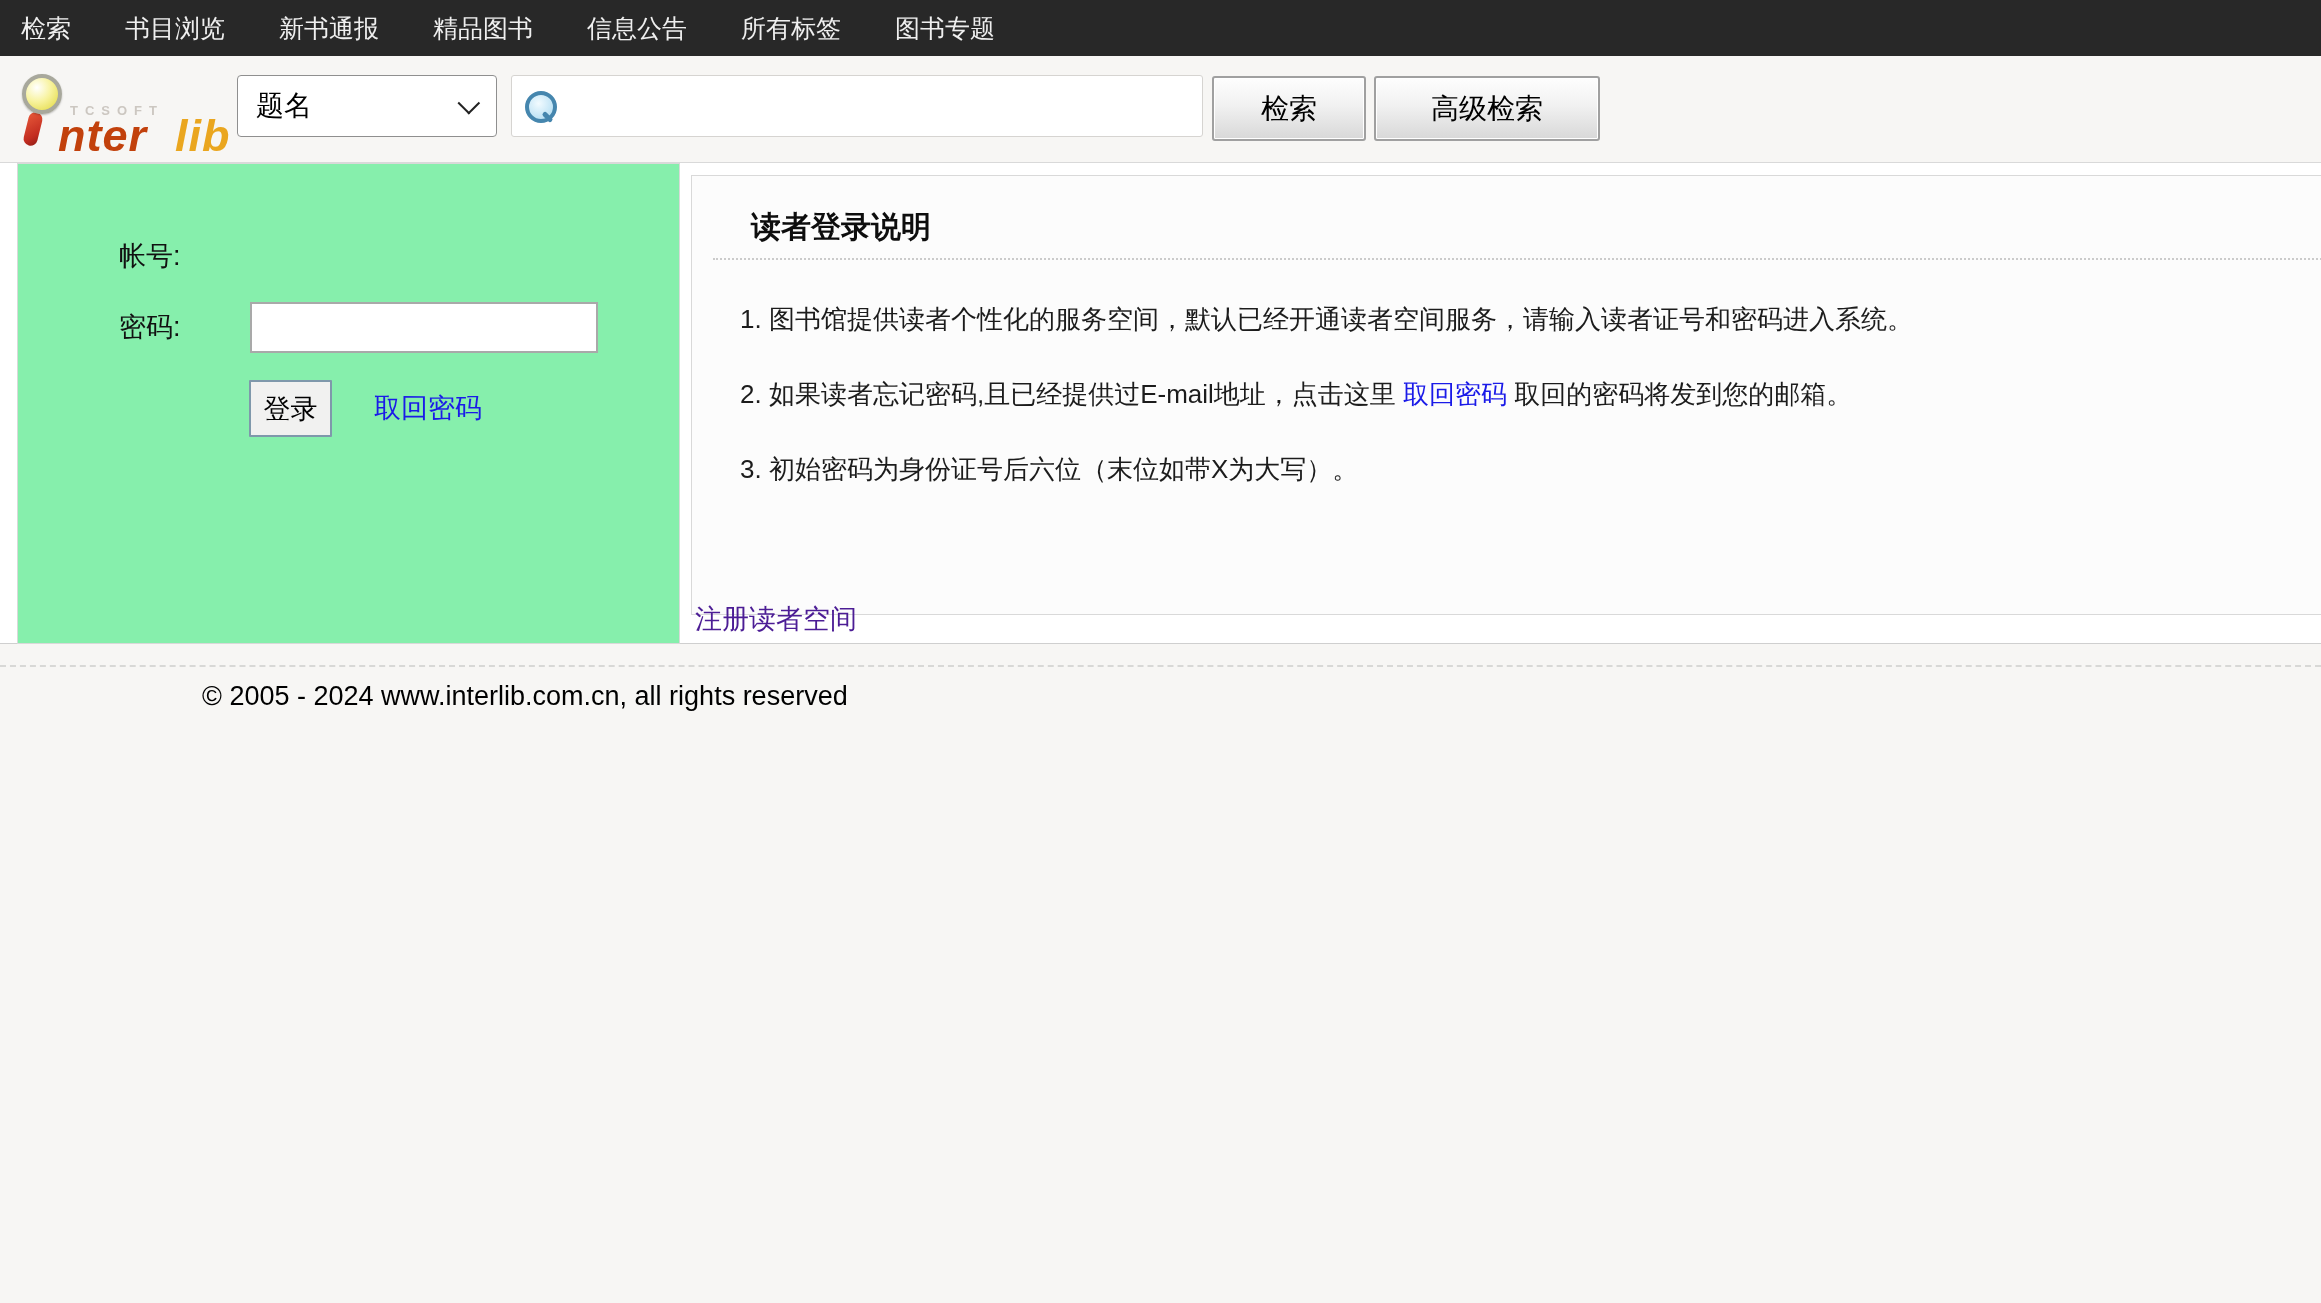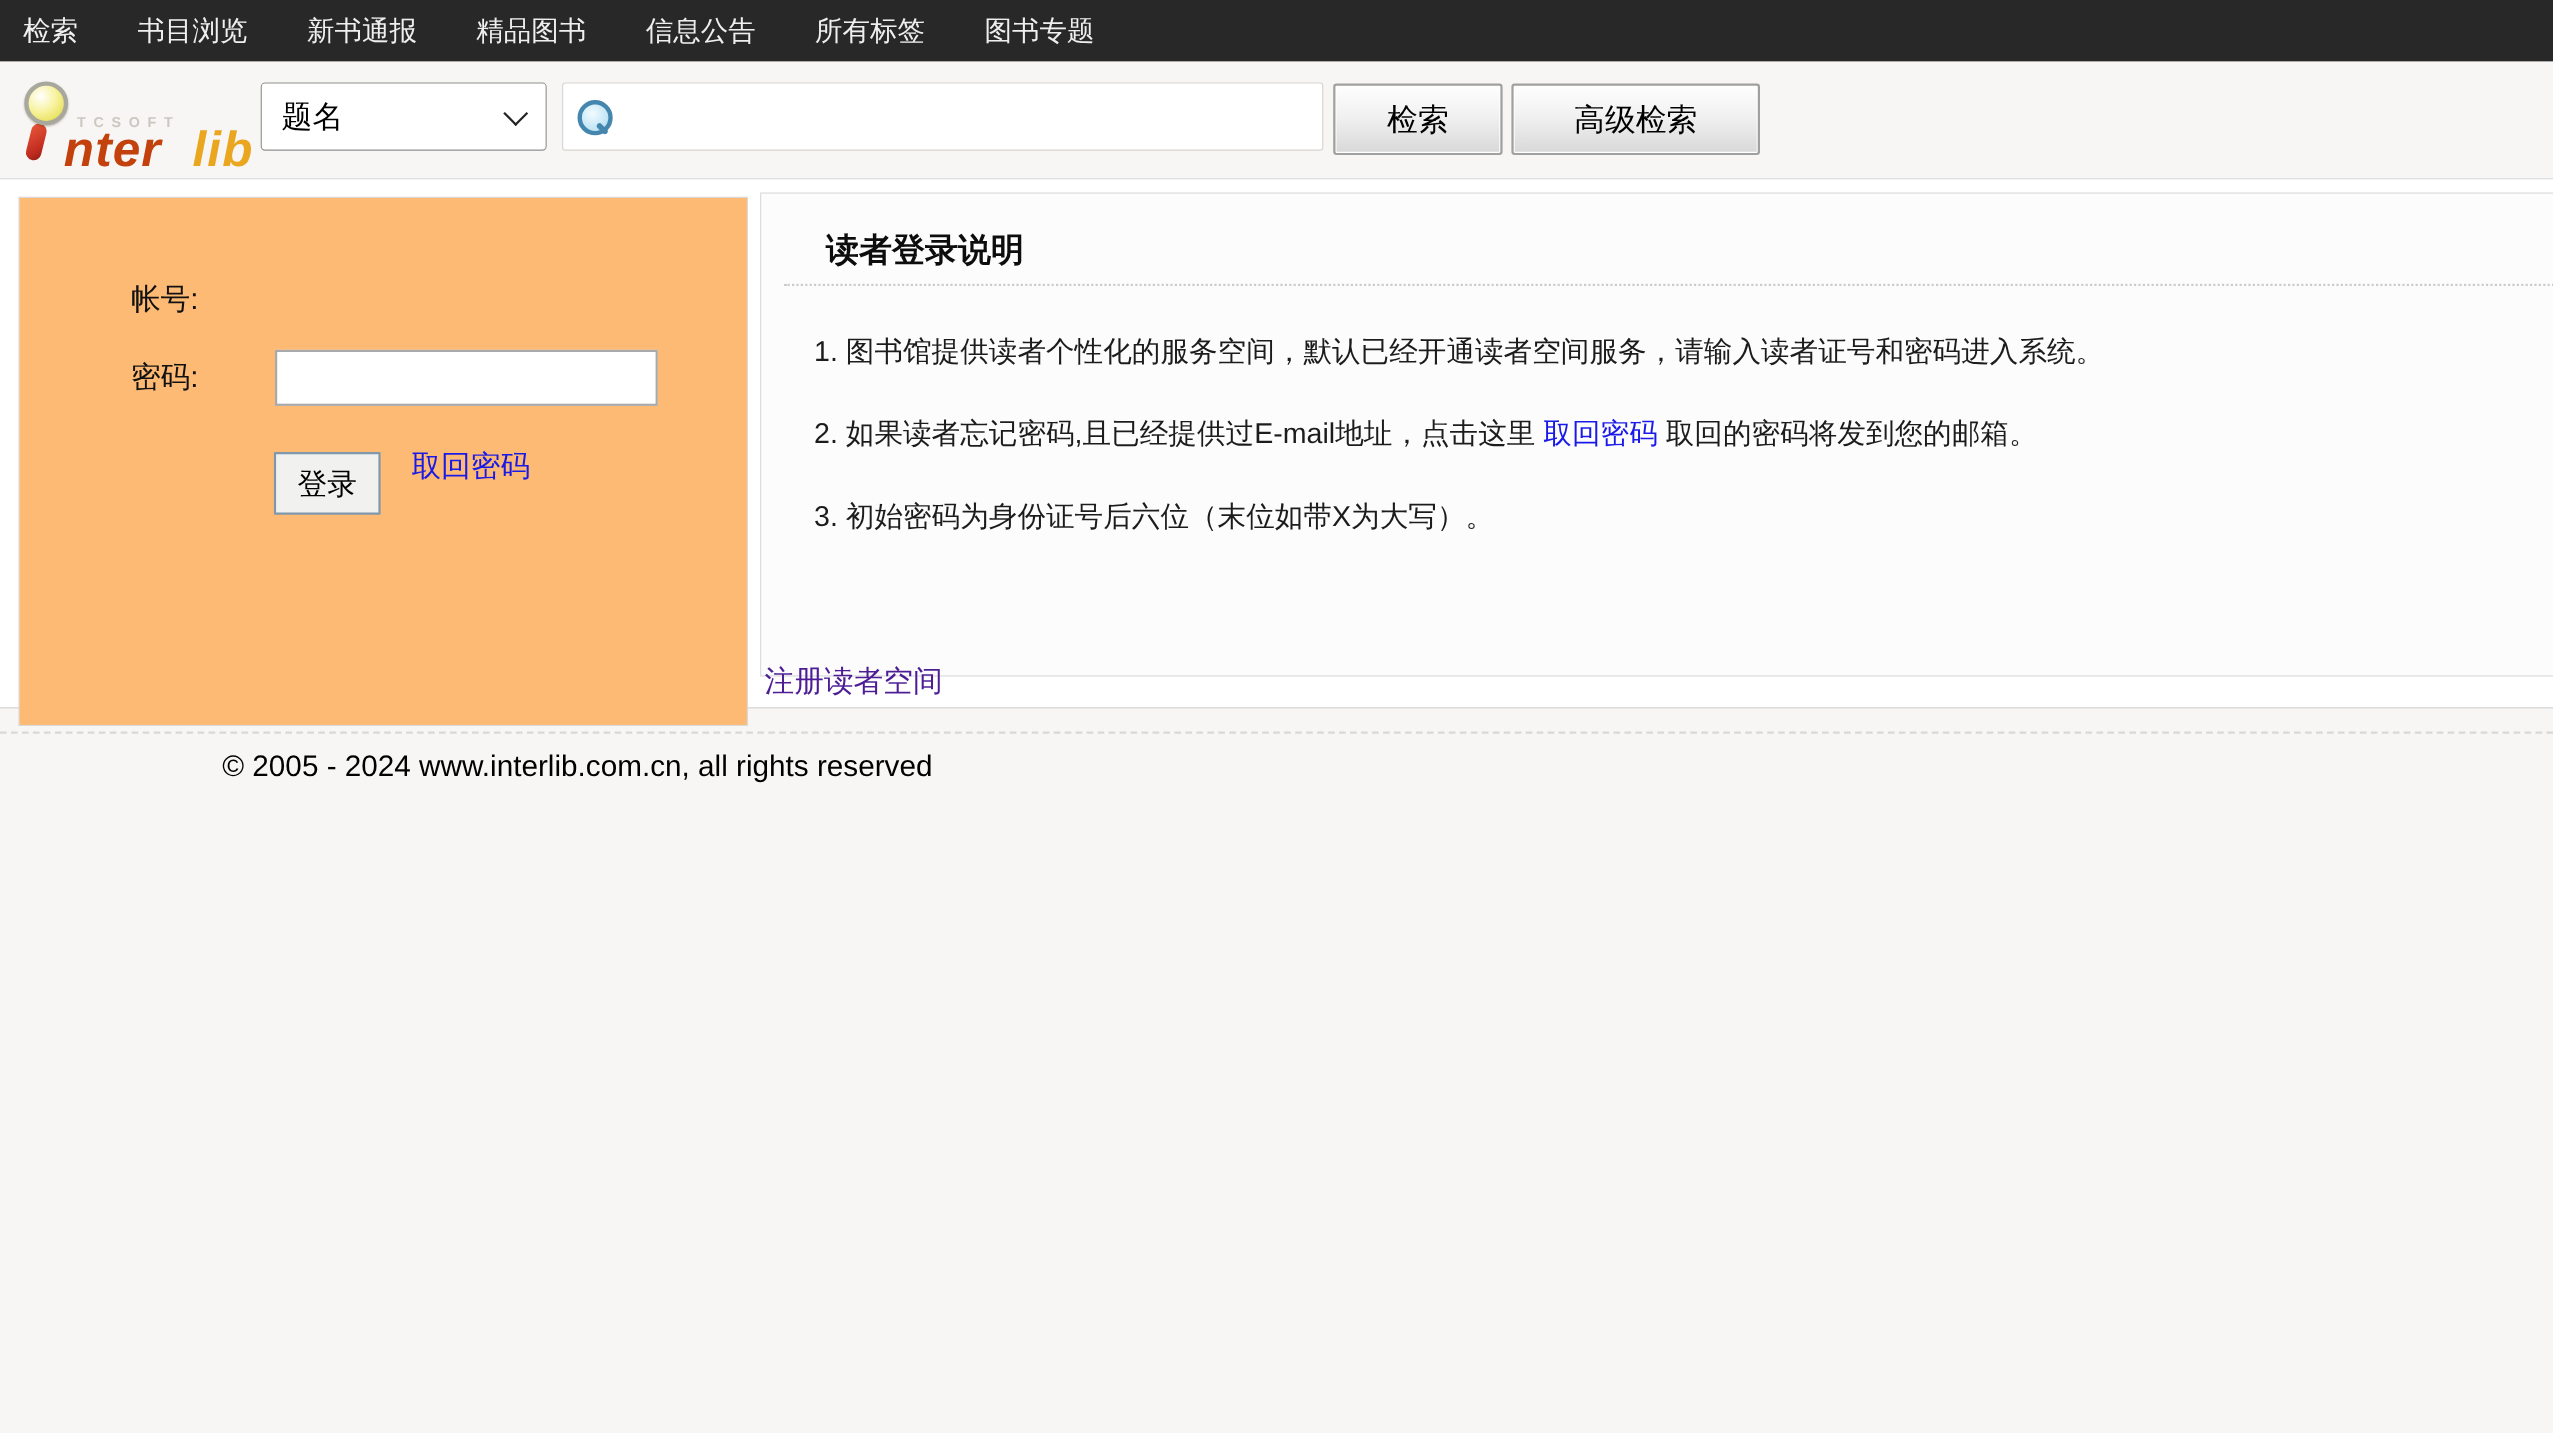--- a/index.html
+++ b/index.html
@@ -84,38 +84,38 @@
   }
   .btn-search   { left:1212px; width:154px; }
   .btn-advanced { left:1374px; width:226px; }
   
   .container {
     position:absolute; left:0; top:162px; width:2321px; height:482px;
     background:#ffffff; border-top:1px solid #d9d9d9; border-bottom:1px solid #cfcfcf;
   }
   
   .panel {
-    position:absolute; left:17px; top:16px; width:663px; height:481px;
-    background:#fdba74; border:1px solid #d9d9d9;
+    position:absolute; left:17px; top:0; width:663px; height:481px;
+    background:#86efac; border:1px solid #d9d9d9;
   }
   .panel .lbl { position:absolute; left:101px; font-size:27px; color:#111; line-height:51px; }
   .lbl-account { top:67px; }
   .lbl-password { top:138px; }
   .panel input.txt {
     position:absolute; left:232px; width:348px; height:51px;
     border:2px solid #a9a9a9; background:#fff; font-size:26px; padding:0 11px;
     font-family:"Liberation Sans", sans-serif; outline:none;
   }
   .inp-account { top:67px; }
   .inp-password { top:138px; }
   .inp-account::placeholder { color:#8f8f8f; opacity:1; }
   .btn-login {
-    position:absolute; left:231px; top:216px; width:97px; height:57px;
+    position:absolute; left:231px; top:216px; width:83px; height:57px;
     background:#f1f1f0; border:2px solid #7f98ab; border-radius:1px;
-    font-size:27px; color:#000; font-family:"Liberation Sans", sans-serif; cursor:pointer;margin-top:15px;
+    font-size:27px; color:#000; font-family:"Liberation Sans", sans-serif; cursor:pointer;
   }
   .lnk-recover {
     position:absolute; left:356px; top:216px; line-height:57px;
     font-size:27px; color:#1a1ae8; text-decoration:none; cursor:pointer;
   }
   
   .box {
     position:absolute; left:691px; top:12px; width:1700px; height:440px;
     background:#fcfcfc; border:1px solid #d9d9d9;
   }

